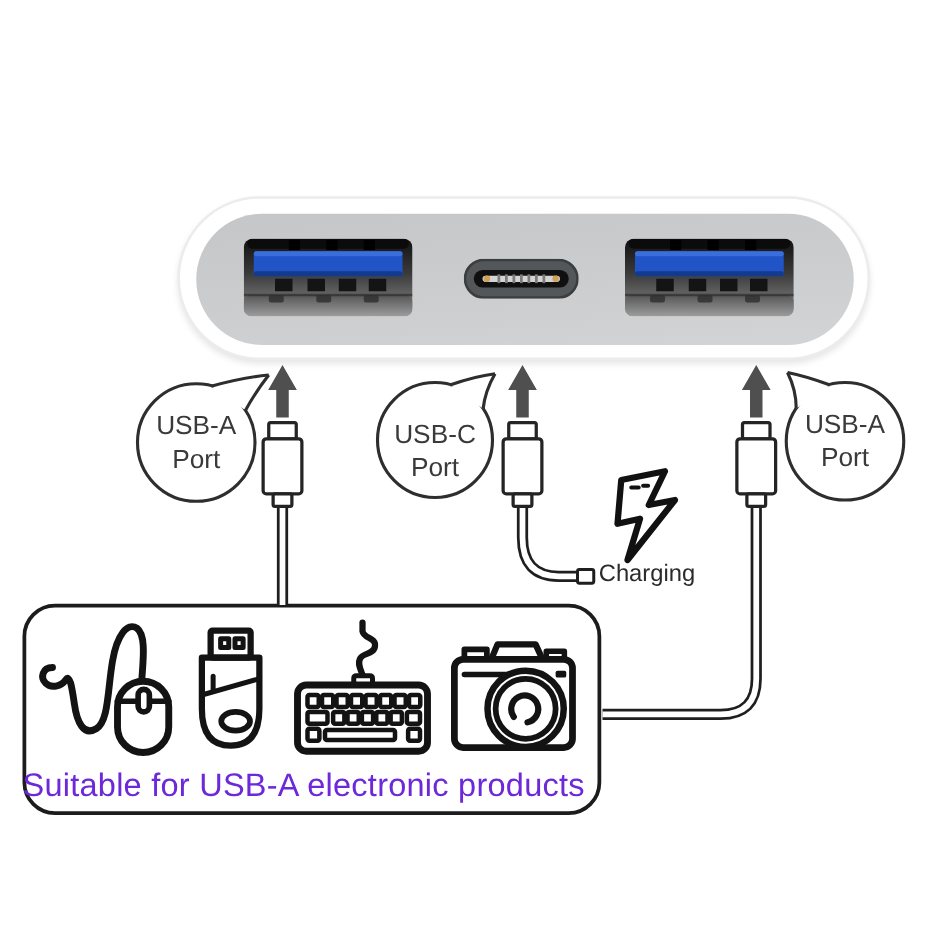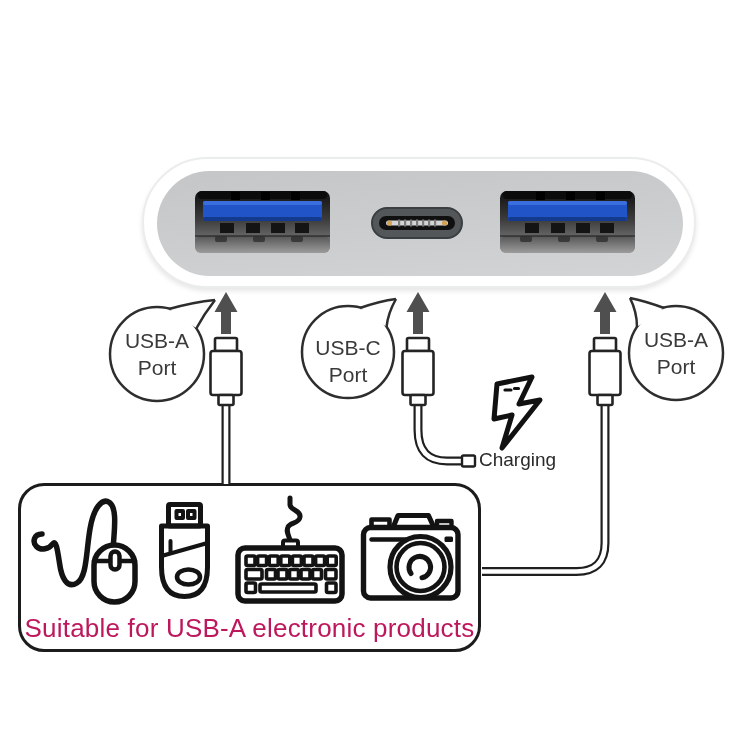--- a/index.html
+++ b/index.html
@@ -17,22 +17,22 @@
   .hub-inner{
     left:13px;top:12px;width:526px;height:105px;border-radius:53px;
     background:linear-gradient(175deg,#c4c6c7 0%,#cbcdce 55%,#d2d4d5 100%);
   }
   
   .device-box{
     left:18px;top:483px;width:463px;height:169px;box-sizing:border-box;
     border:3.5px solid #1c1c1c;border-radius:26px;background:#ffffff;
   }
   .caption{
-    left:18px;top:613px;width:463px;text-align:center;
-    font-size:26px;color:#be185d;letter-spacing:0.2px;
+    left:18px;top:613px;width:463px;text-align:left;
+    font-size:26px;color:#6d28d9;letter-spacing:0.2px;
   }
   .bubble-label{
     width:120px;text-align:center;font-size:21px;line-height:27px;color:#3a3a3a;
   }
   .charging-label{
     font-size:19px;color:#2b2b2b;text-align:center;
   }
   svg{display:block;}
   .overlay{left:0;top:0;pointer-events:none;}
 </style>

